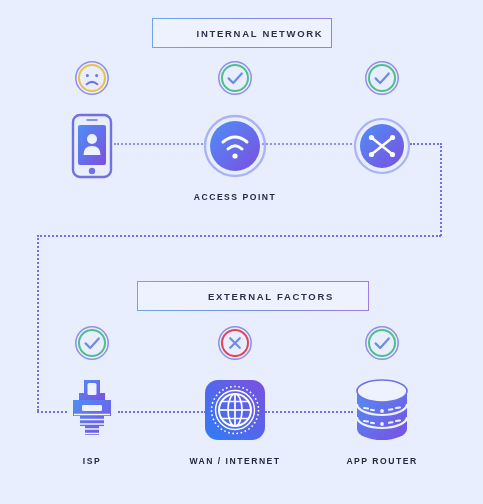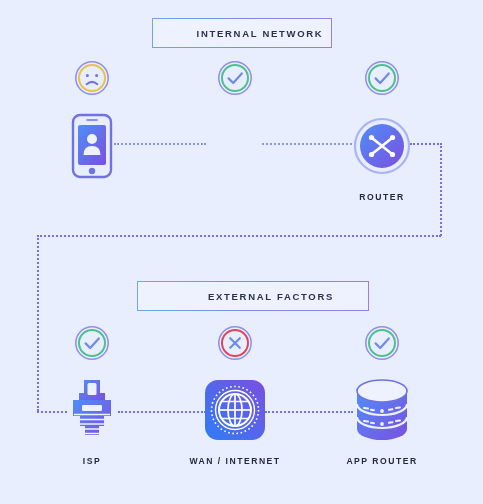--- a/index.html
+++ b/index.html
@@ -159,40 +159,57 @@
         <rect x="2" y="2" width="38" height="62" rx="7" fill="none" stroke="#6f72e0" stroke-width="2.4"></rect>
         <rect x="7" y="12" width="28" height="40" rx="2" fill="url(#gPhone)"></rect>
         <line x1="16" y1="7" x2="26" y2="7" stroke="#6f72e0" stroke-width="1.6" stroke-linecap="round"></line>
         <circle cx="21" cy="58" r="3.2" fill="#6f72e0"></circle>
         <circle cx="21" cy="26" r="5" fill="#eef2ff"></circle>
         <path d="M12.5 42 Q12.5 33 21 33 Q29.5 33 29.5 42 Z" fill="#eef2ff"></path>
       </svg>
     </div>
   </div>
 
+  <div class="node" id="node-ap">
+    <div class="node-icon">
+      <svg width="64" height="64" viewBox="0 0 64 64">
+        <defs>
+          <linearGradient id="gAp" x1="0" y1="0" x2="1" y2="1">
+            <stop offset="0%" stop-color="#4f8ef7"></stop>
+            <stop offset="100%" stop-color="#7b4fe0"></stop>
+          </linearGradient>
+        </defs>
+        <circle cx="32" cy="32" r="30" fill="none" stroke="#a9b4f2" stroke-width="2.4"></circle>
+        <circle cx="32" cy="32" r="25" fill="url(#gAp)"></circle>
+        <path d="M20 28 Q32 18 44 28" fill="none" stroke="#ffffff" stroke-width="3" stroke-linecap="round"></path>
+        <path d="M25 35 Q32 28.5 39 35" fill="none" stroke="#ffffff" stroke-width="3" stroke-linecap="round"></path>
+        <circle cx="32" cy="42" r="2.6" fill="#ffffff"></circle>
+      </svg>
+    </div>
+    <div class="node-label">ACCESS POINT</div>
+  </div>
 
   <div class="node" id="node-router">
     <div class="node-icon">
       <svg width="58" height="58" viewBox="0 0 58 58">
         <defs>
           <linearGradient id="gRt" x1="0" y1="0" x2="1" y2="1">
             <stop offset="0%" stop-color="#4f8ef7"></stop>
             <stop offset="100%" stop-color="#7b4fe0"></stop>
           </linearGradient>
         </defs>
         <circle cx="29" cy="29" r="27" fill="none" stroke="#a9b4f2" stroke-width="2.2"></circle>
         <circle cx="29" cy="29" r="22" fill="url(#gRt)"></circle>
         <path d="M19 21 L39 37 M39 21 L19 37" fill="none" stroke="#ffffff" stroke-width="2.6" stroke-linecap="round"></path>
         <circle cx="18.5" cy="20.5" r="2.6" fill="#ffffff"></circle>
         <circle cx="39.5" cy="20.5" r="2.6" fill="#ffffff"></circle>
         <circle cx="18.5" cy="37.5" r="2.6" fill="#ffffff"></circle>
         <circle cx="39.5" cy="37.5" r="2.6" fill="#ffffff"></circle>
       </svg>
     </div>
-    <div class="node-label">ROUTER</div>
   </div>
 
   <div class="node" id="node-isp">
     <div class="node-icon">
       <svg width="54" height="64" viewBox="0 0 54 64">
         <defs>
           <linearGradient id="gIsp" x1="0" y1="0" x2="1" y2="1">
             <stop offset="0%" stop-color="#4f8ef7"></stop>
             <stop offset="100%" stop-color="#7b4fe0"></stop>
           </linearGradient>

